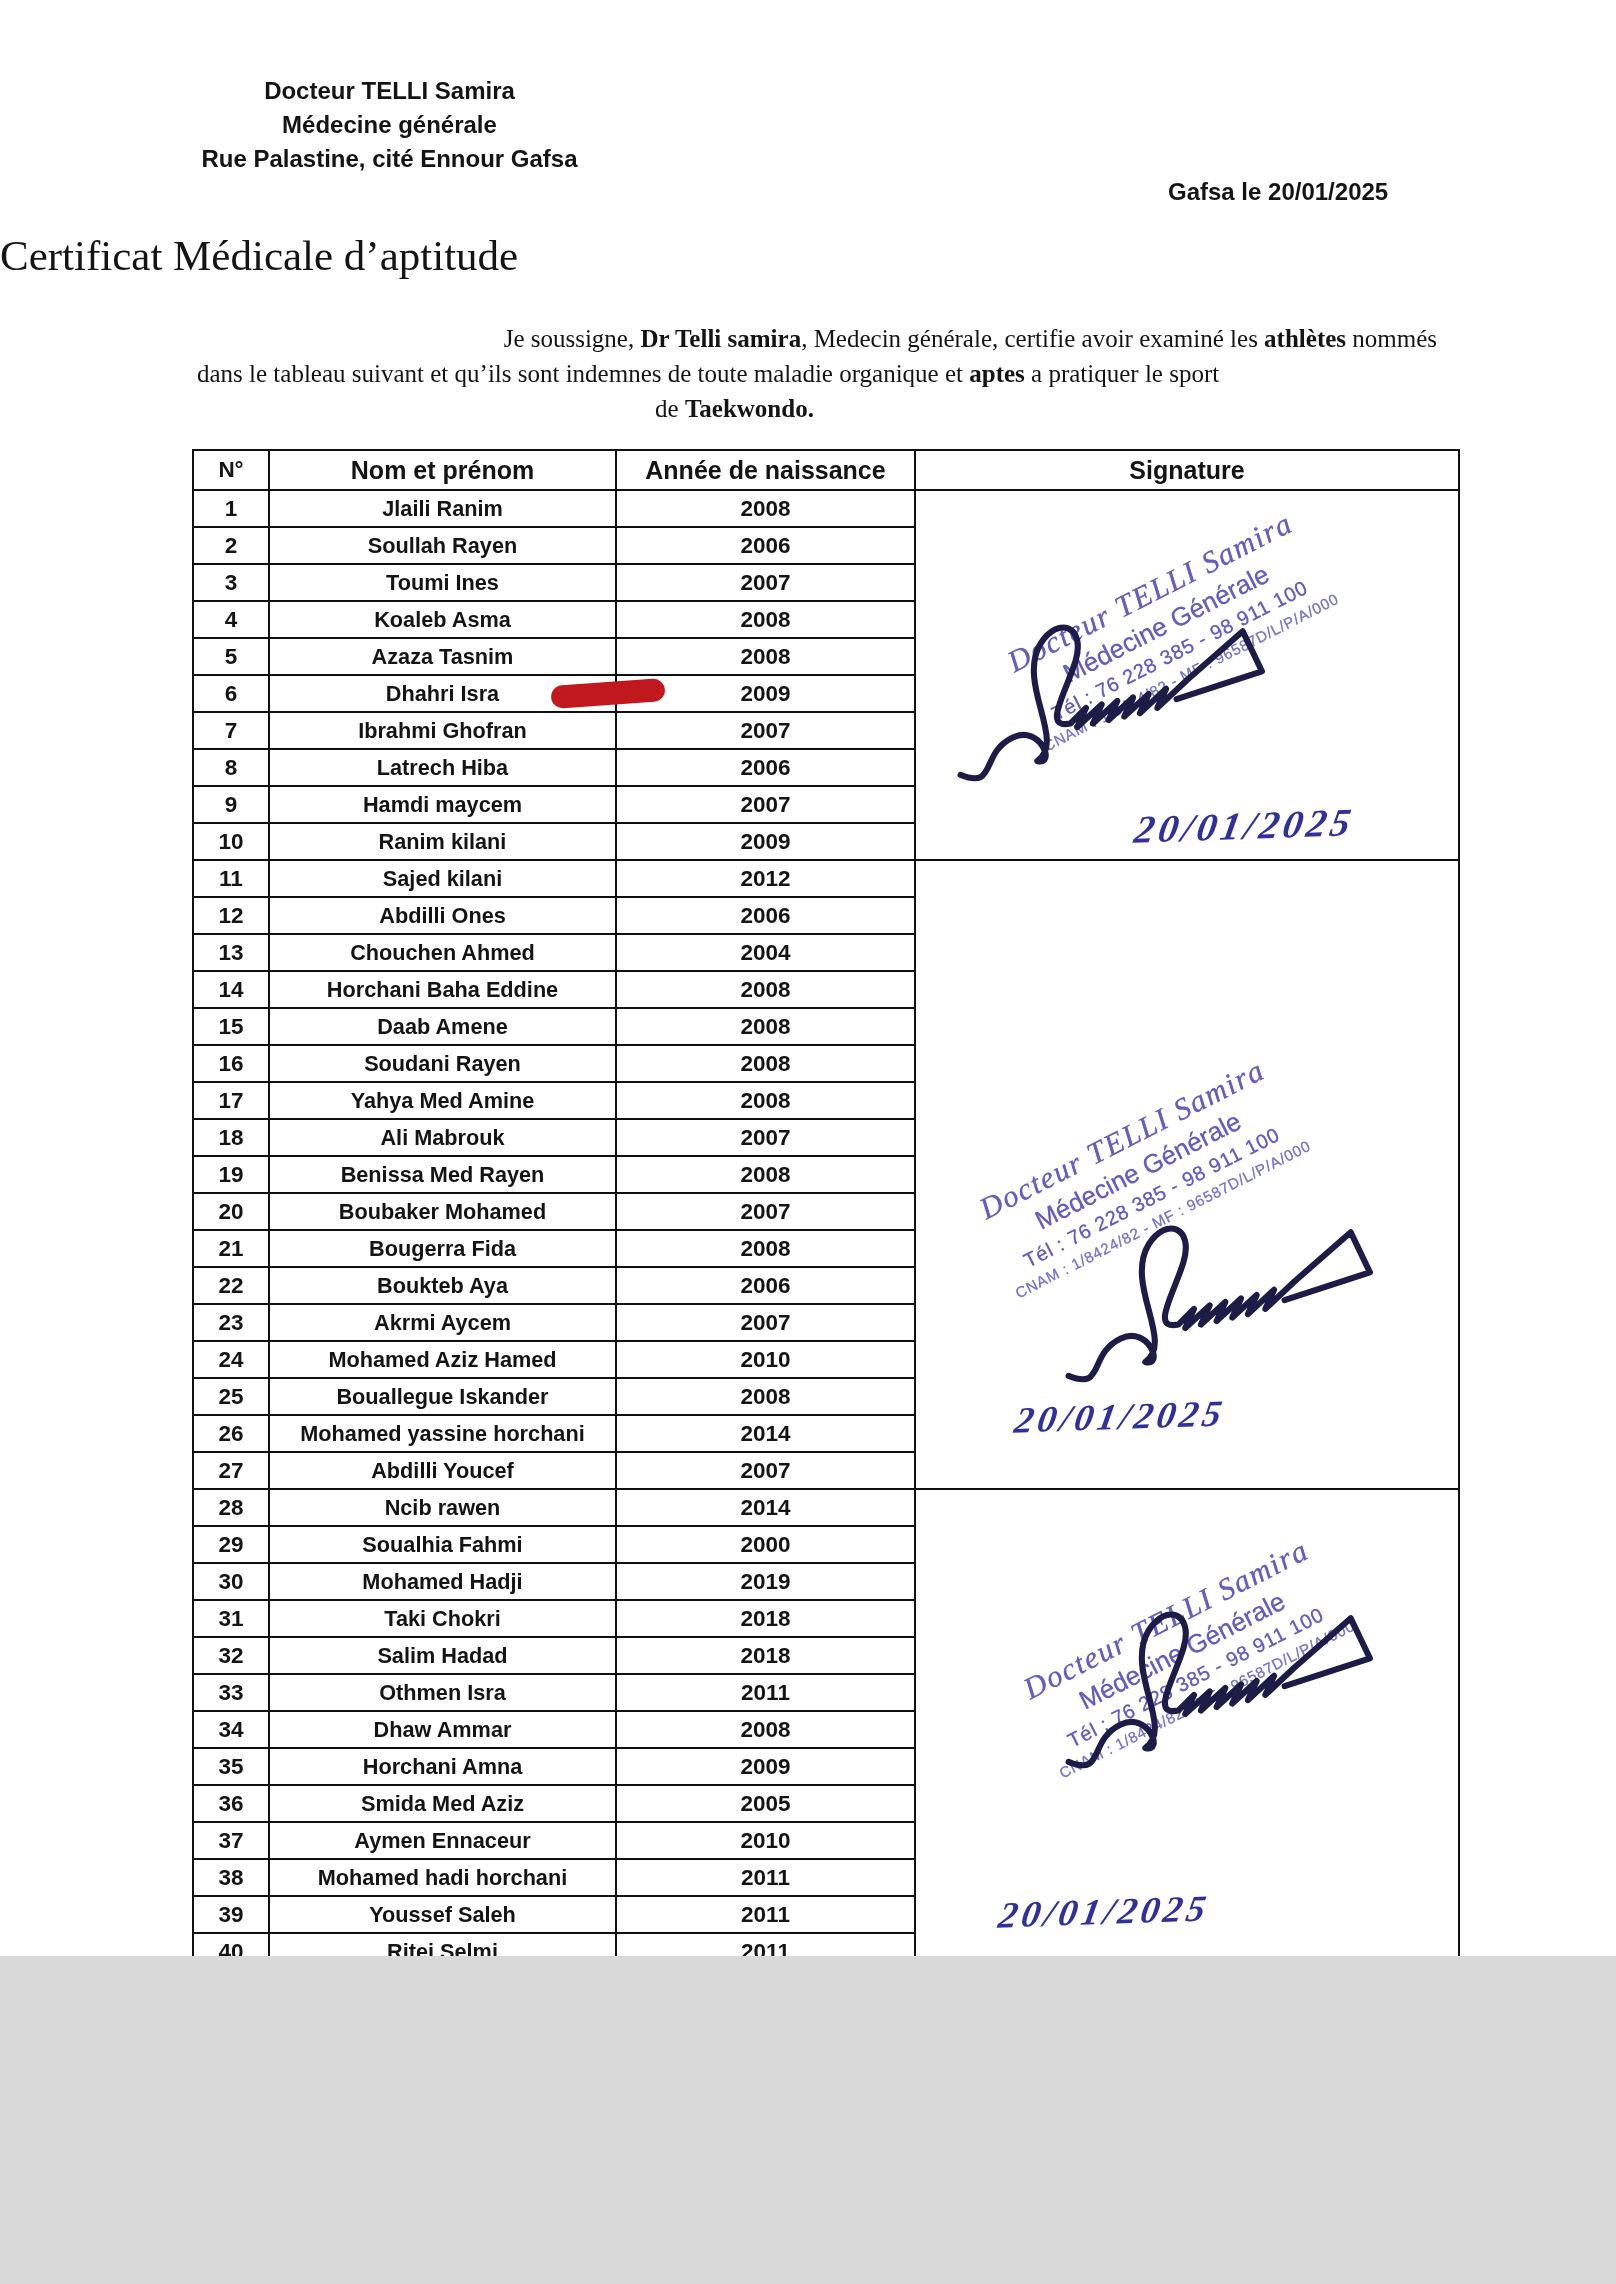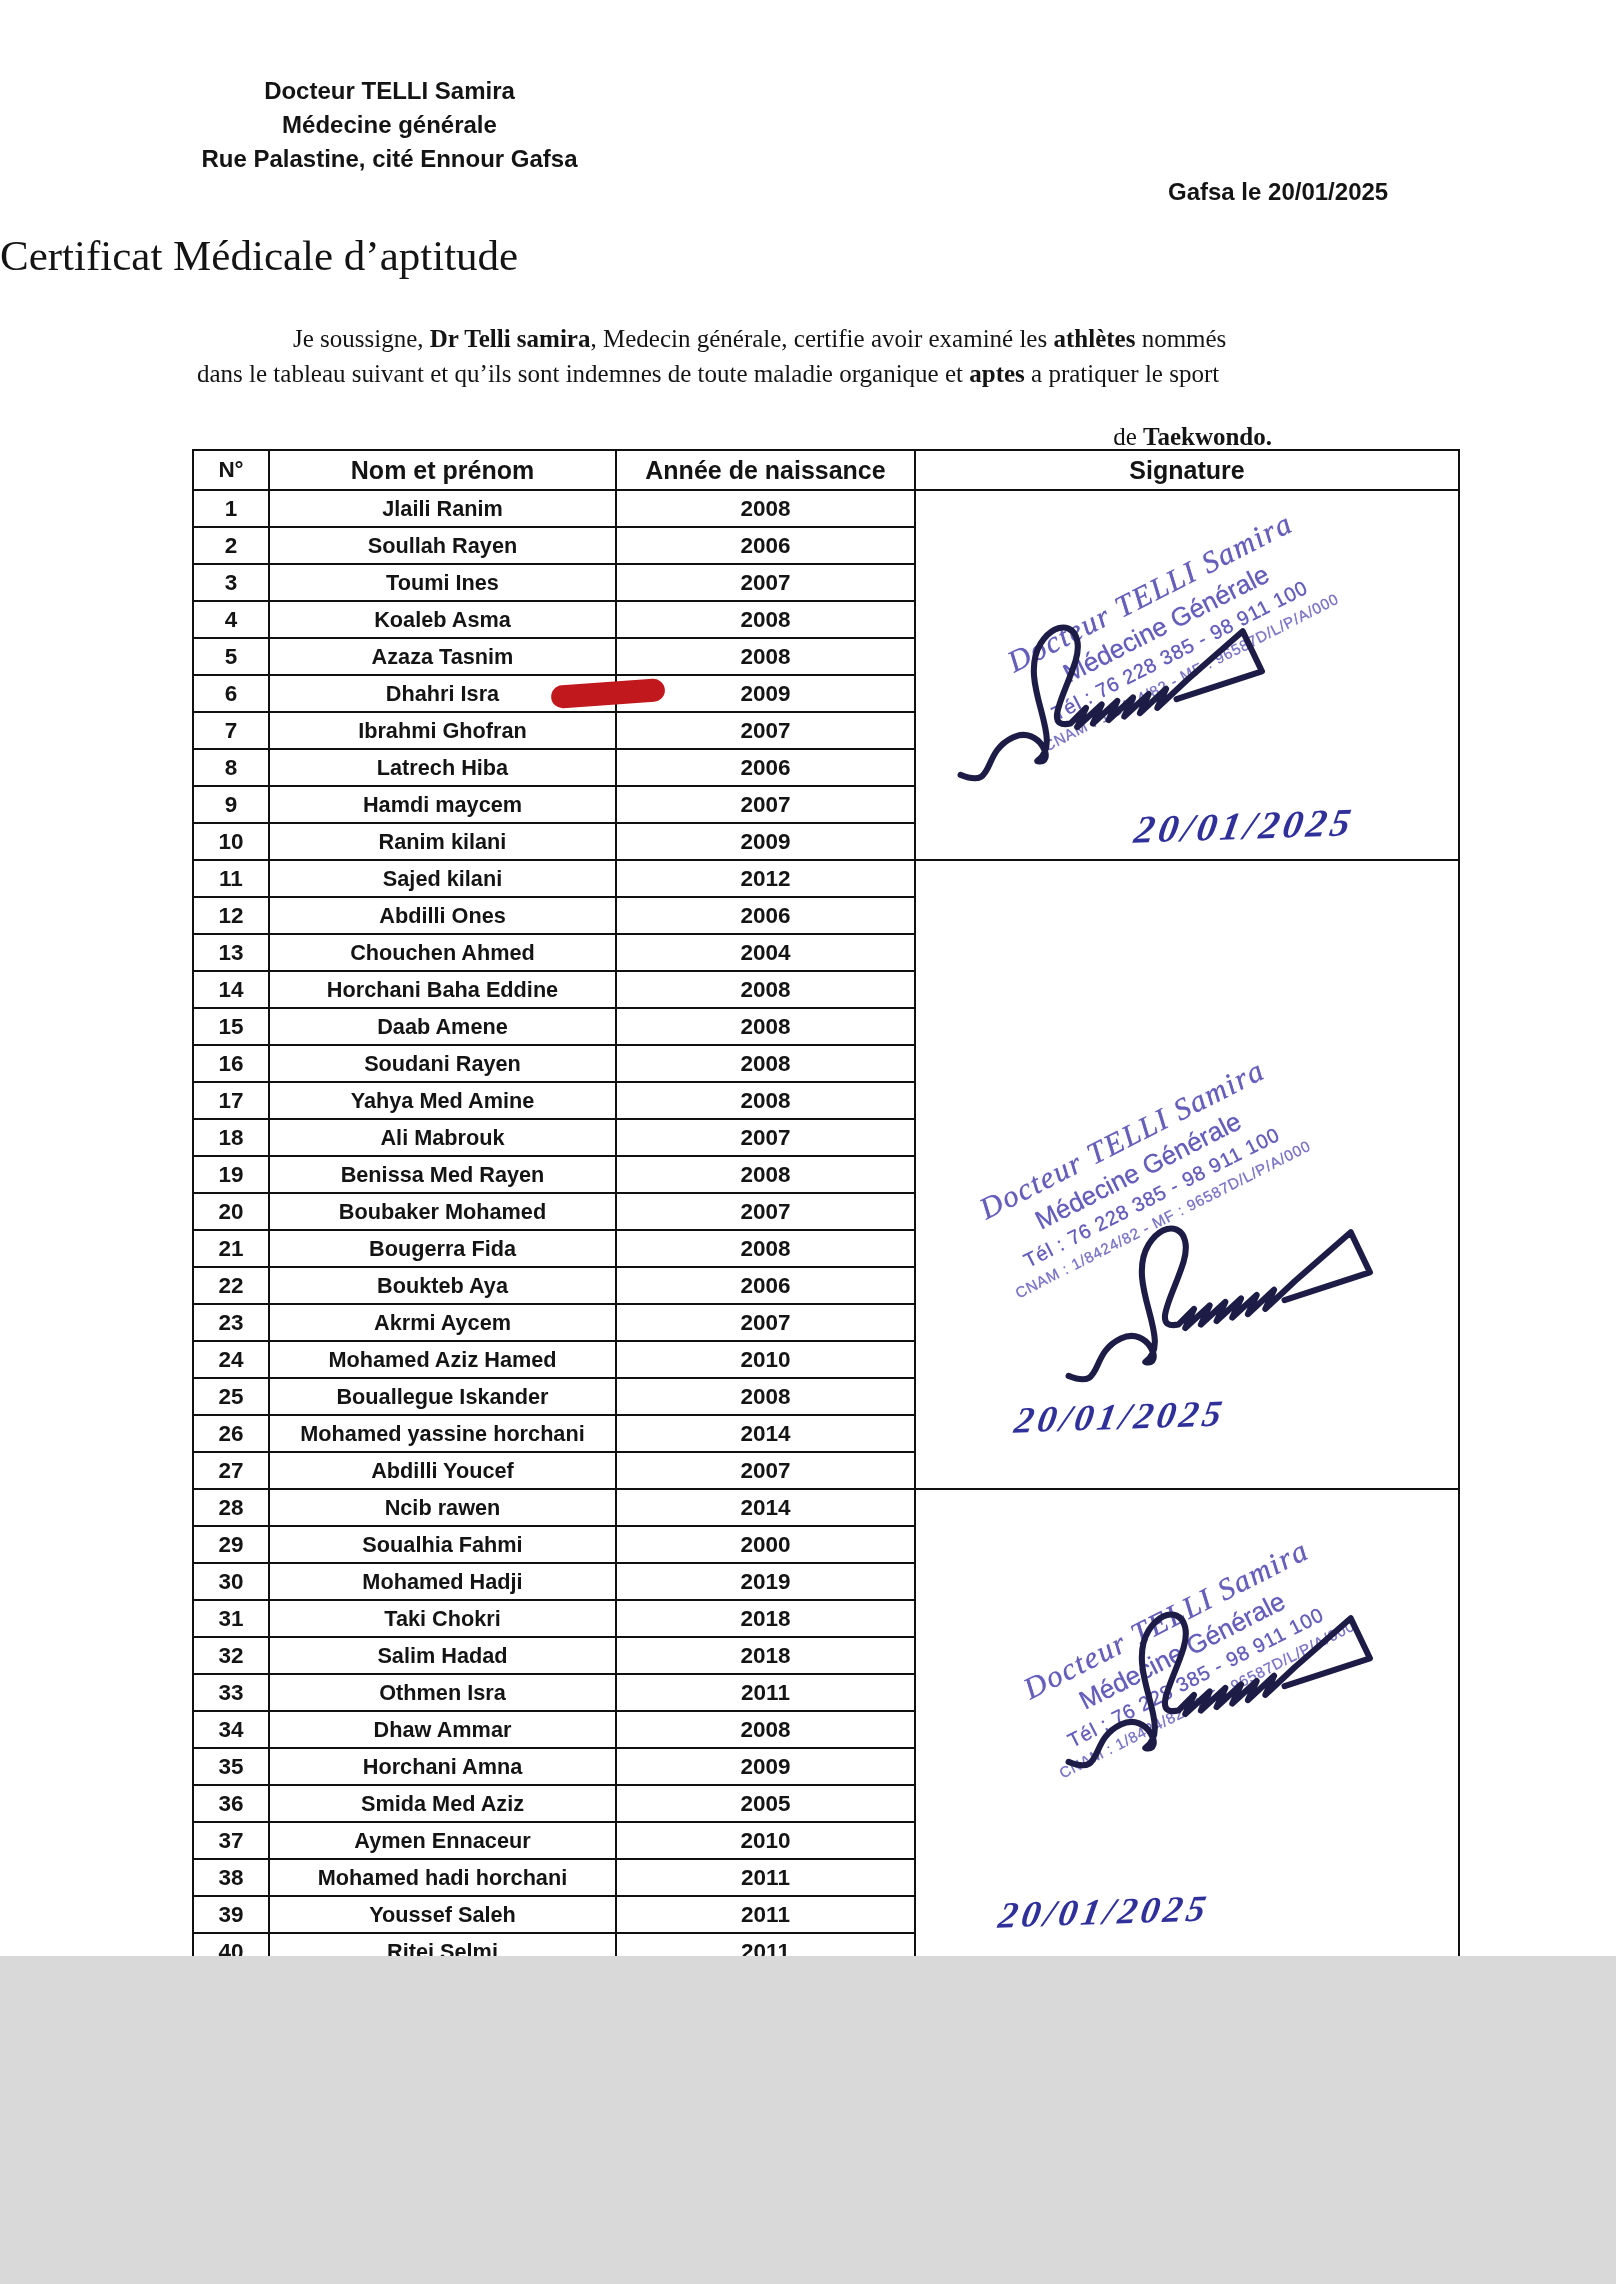--- a/index.html
+++ b/index.html
@@ -11,22 +11,22 @@
   .letterhead{position:absolute;left:181px;top:74px;width:417px;text-align:center;
     font-weight:bold;font-size:24px;line-height:34px;}
   .place-date{position:absolute;left:1168px;top:178px;font-weight:bold;font-size:24px;}
   
   .cert-title{position:absolute;left:0;top:231px;width:1616px;text-align:left;
     font-family:"Liberation Serif",serif;font-weight:normal;font-size:43px;margin:0;}
   
   .intro{position:absolute;left:197px;top:321px;width:1240px;
     font-family:"Liberation Serif",serif;font-size:25px;line-height:35px;}
   .intro-line b{font-weight:bold;}
-  .intro-line.line0{text-indent:96px;}
-  .intro-line.line2{text-align:right;width:1075px;margin-top:28px;}
+  .intro-line.line0{text-indent:96px;text-align:right;}
+  .intro-line.line2{text-align:center;width:1075px;}
   
   table.athletes{position:absolute;left:192px;top:449px;width:1267px;
     border-collapse:collapse;table-layout:fixed;}
   table.athletes th,table.athletes td{border:2.4px solid #101010;padding:0;text-align:center;vertical-align:middle;}
   thead tr{height:40px;}
   th{font-size:25px;font-weight:bold;}
   th.h-n{font-size:22.5px;}
   tbody tr{height:37px;}
   td.td-n{font-weight:bold;font-size:22.5px;}
   td.td-name{font-weight:bold;font-size:21.7px;position:relative;}

